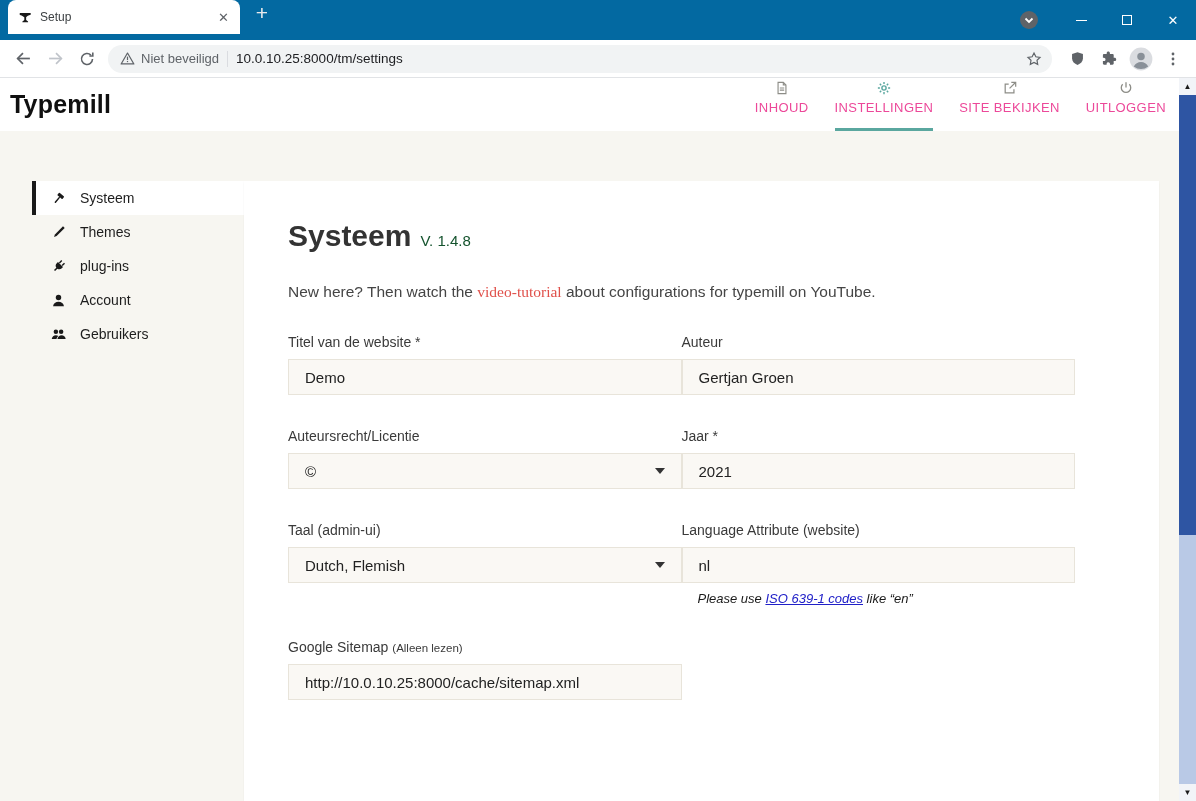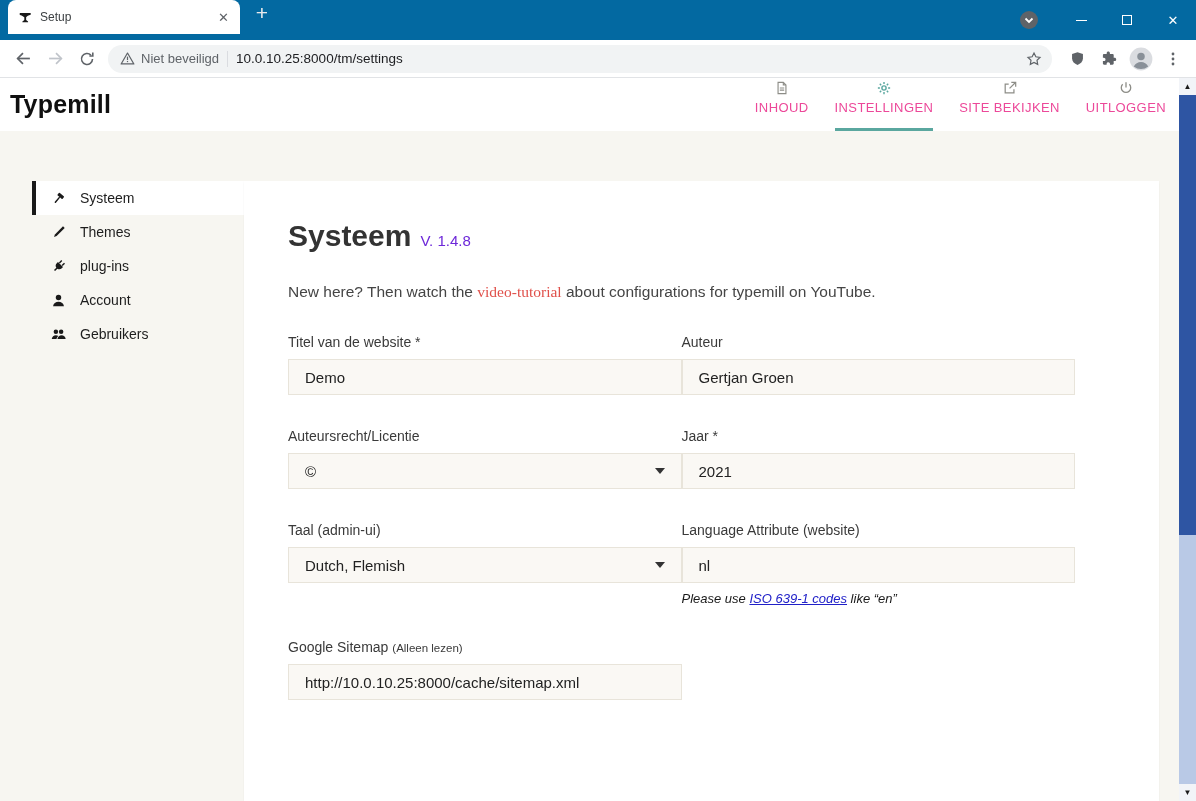--- a/index.html
+++ b/index.html
@@ -48,34 +48,34 @@
   
   .page { display:flex; align-items:flex-start; padding:50px 37px 0 32px; }
   .sidebar { width:212px; flex-shrink:0; }
   .sidebar-item { display:flex; align-items:center; gap:14px; padding:9px 12px 9px 14px; font-size:14px; color:#1d1d1d;
                   border-left:4px solid transparent; cursor:pointer; }
   .sidebar-item.active { background:#ffffff; border-left-color:#1a1a1a; }
   .side-ic { width:16px; display:flex; align-items:center; justify-content:center; color:#1a1a1a; flex-shrink:0; }
 
   .card { flex:1; background:#ffffff; min-height:620px; padding:38px 44px 40px 44px; box-shadow:0 1px 2px rgba(0,0,0,0.05); }
   .card h1 { font-size:30px; color:#333333; display:inline; font-weight:bold; }
-  .version { font-size:15px; color:#6d28d9; margin-left:9px; }
+  .version { font-size:15px; color:#14532d; margin-left:9px; }
   .intro { margin-top:30px; font-size:15.5px; color:#454545; }
   .intro a { color:#e0504a; text-decoration:none;font-family:Liberation Serif, serif; }
 
   .form-row { display:flex; margin-top:33px; }
   .field { width:calc(50% - 20px); }
   .field label { display:block; font-size:14px; color:#3a3a3a; margin-bottom:9px; }
   .label-note { font-size:11.5px; color:#3a3a3a; }
   .input, .selectbox { width:100%; height:36px; background:#faf8f4; border:1px solid #e8e4da; padding:0 16px;
                        font-size:15px; color:#222222; font-family:"Liberation Sans", sans-serif; }
   .selectbox { display:flex; align-items:center; justify-content:space-between; cursor:pointer; }
   .caret { width:0; height:0; border-left:5px solid transparent; border-right:5px solid transparent;
            border-top:6px solid #333; }
-  .note { margin-top:8px; font-style:italic; font-size:13px; color:#1a1a1a; }
+  .note { margin-top:8px; font-style:italic; font-size:13px; color:#1a1a1a;margin-left:16px; }
   .note a { color:#2020c8; }
 
   
   .scrollbar { position:absolute; top:78px; right:0; bottom:0; width:17px; background:#b9c9e6; z-index:50; }
   .sb-btn { height:17px; background:#f2f4f8; display:flex; align-items:center; justify-content:center;
             font-size:8px; color:#1a1a1a; }
   .sb-btn.down { position:absolute; bottom:0; left:0; right:0; }
   .sb-thumb { position:absolute; top:17px; left:0; width:17px; height:440px; background:#2e55a3; }
 
   svg { display:block; }

